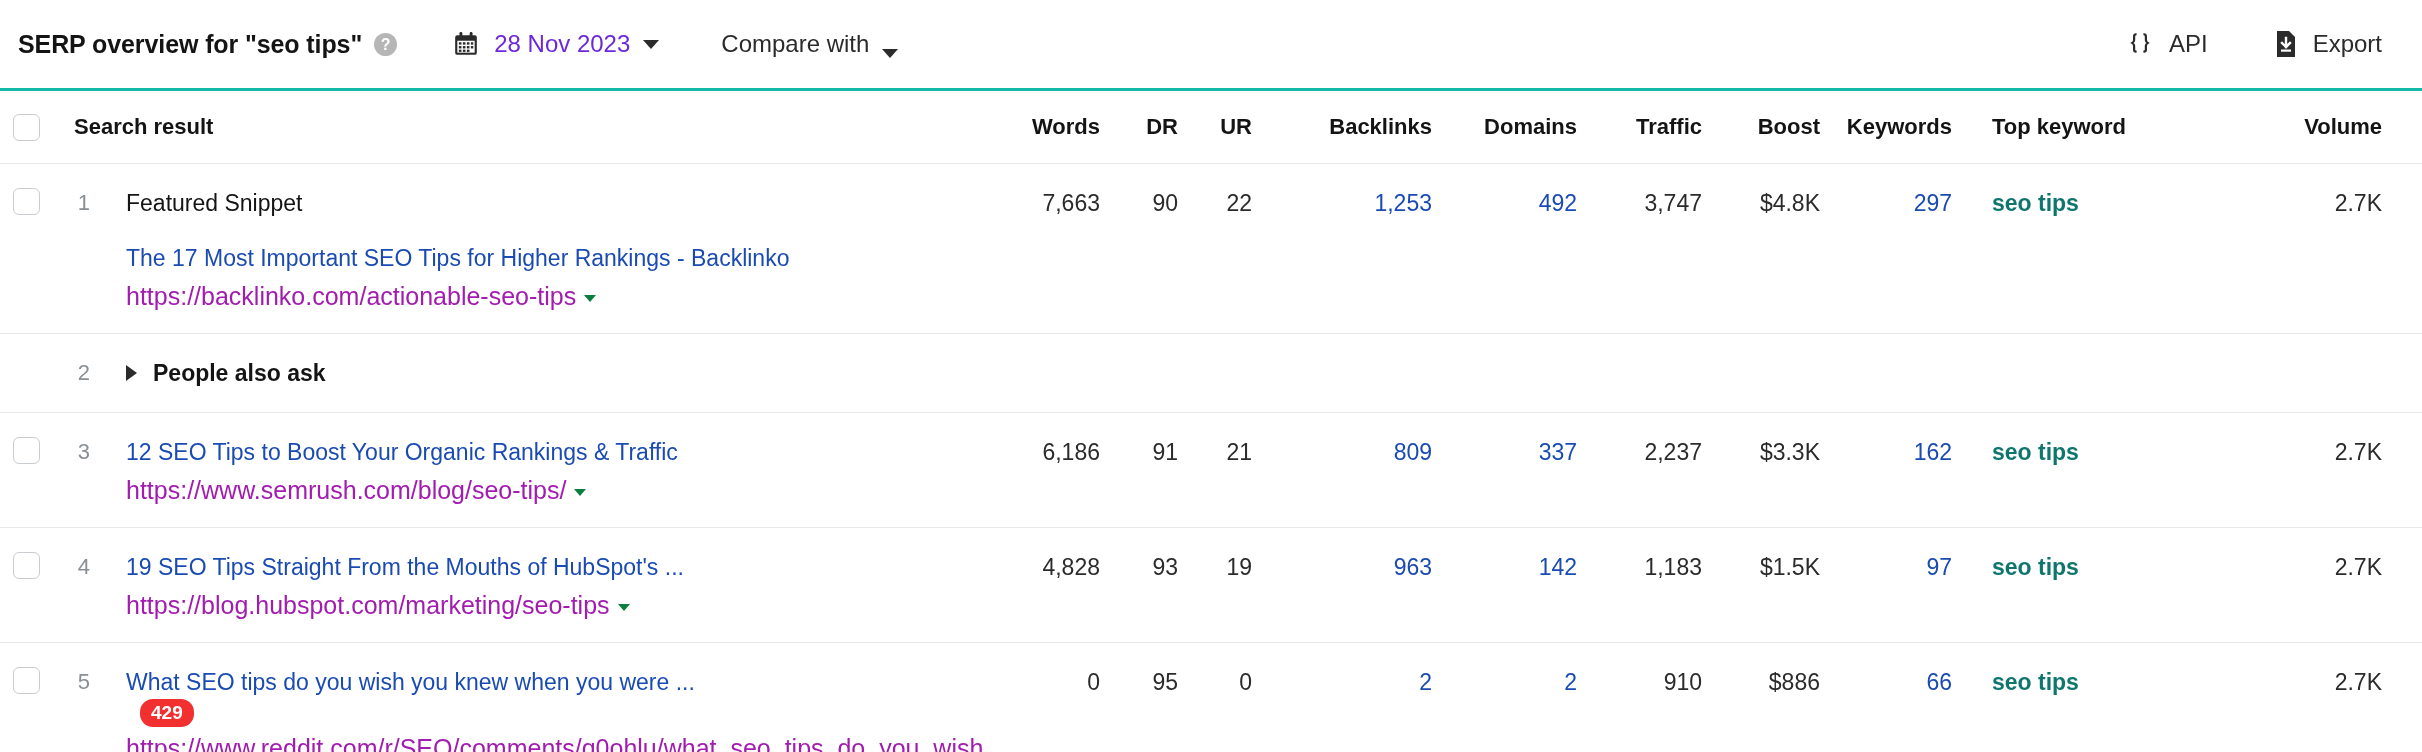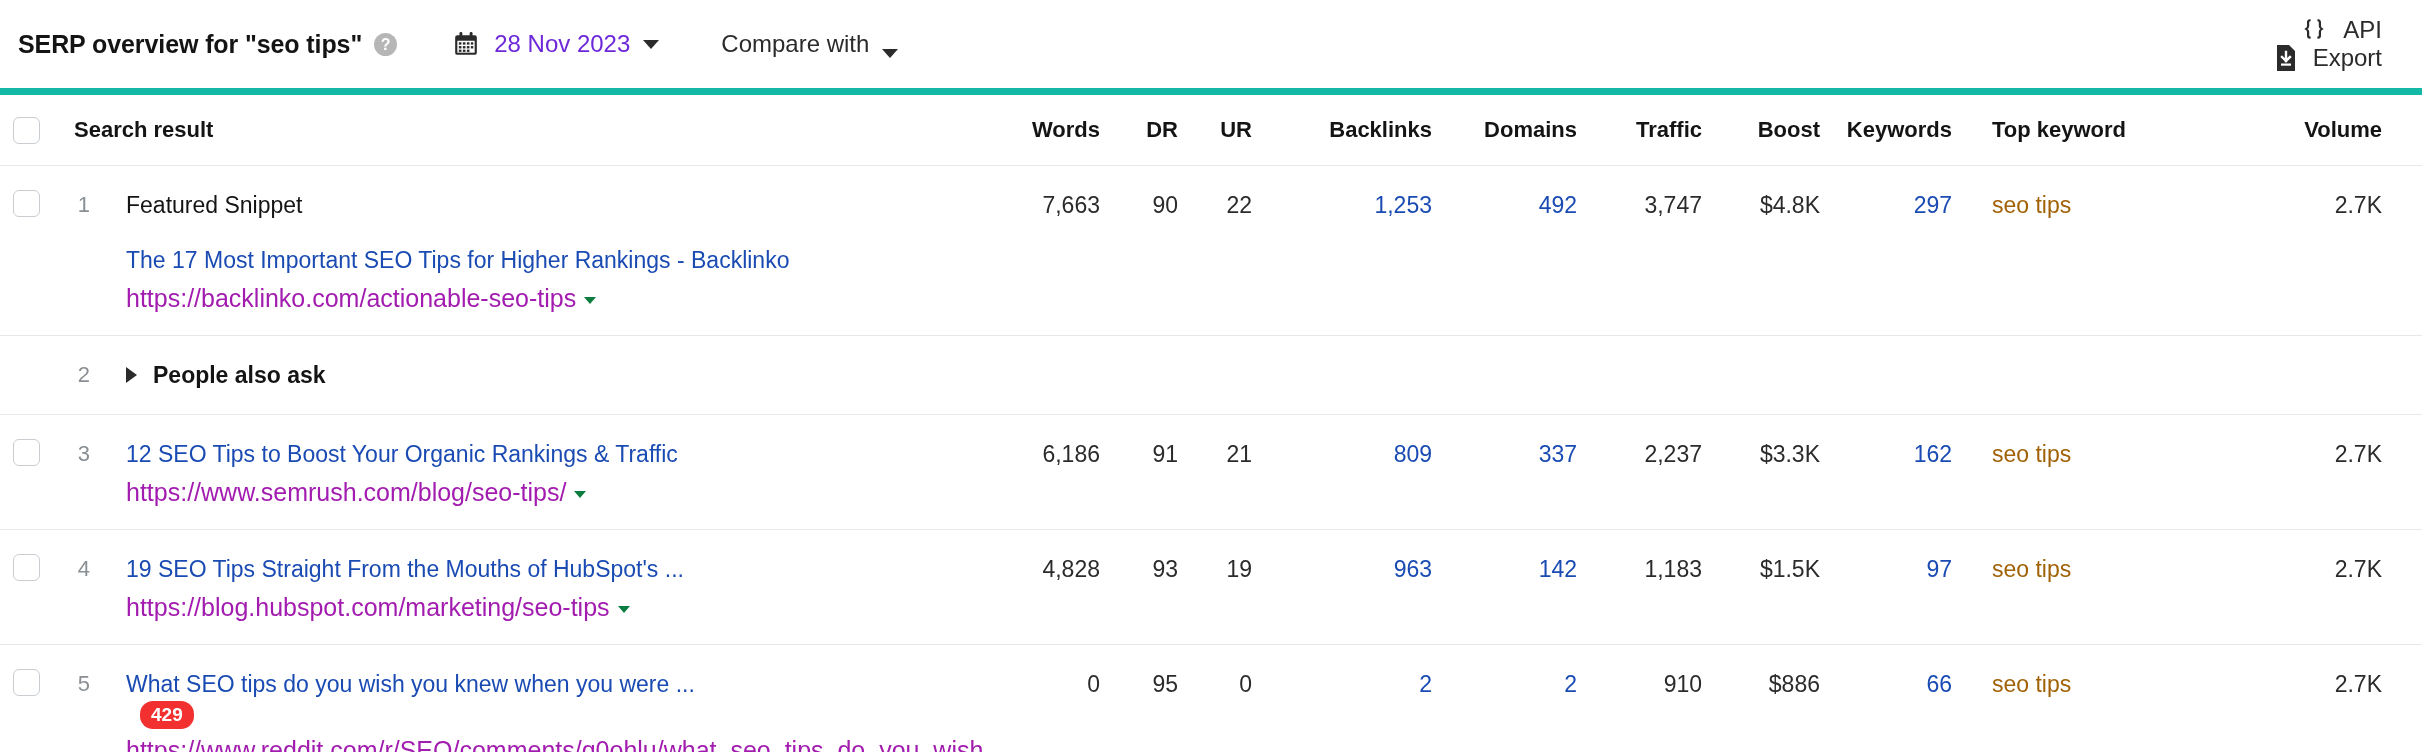--- a/index.html
+++ b/index.html
@@ -27,21 +27,20 @@
     position: relative;
   }
   .tb-left {
     display: flex;
     align-items: center;
   }
   .tb-right {
     margin-left: auto;
     display: flex;
     align-items: flex-end;
-    flex-direction: column;
   }
   .page-title {
     font-size: 25px;
     font-weight: bold;
     color: #141414;
     letter-spacing: -0.1px;
     white-space: nowrap;
   }
   .help-icon {
     width: 23px;
@@ -112,21 +111,21 @@
     border-collapse: collapse;
     table-layout: fixed;
   }
   table.serp thead th {
     font-size: 22px;
     font-weight: bold;
     color: #141414;
     padding: 0;
     height: 74px;
     vertical-align: middle;
-    border-top: 7px solid #14b8a6;
+    border-top: 3px solid #14b8a6;
     border-bottom: 1px solid #e6e8ea;
     text-align: right;
     white-space: nowrap;
   }
   table.serp tbody td {
     padding: 0;
     vertical-align: top;
     border-bottom: 1px solid #e6e8ea;
     font-size: 23px;
     color: #2b2b2b;
@@ -247,22 +246,23 @@
     line-height: 34px;
   }
 
   .num { line-height: 34px; padding-top: 22px; display: block; }
   .num.link { color: #1a4bb3; cursor: pointer; }
   .topkw {
     line-height: 34px;
     padding-top: 22px;
     display: block;
     text-align: left;
-    color: #a16207;
-    cursor: pointer;
+    color: #0f766e;
+    cursor: pointer;
+    font-weight: bold;
   }
 </style>
 </head>
 <body>
 
 <div class="toolbar">
   <div class="tb-left">
     <span class="page-title">SERP overview for "seo tips"</span>
     <span class="help-icon">?</span>
 

